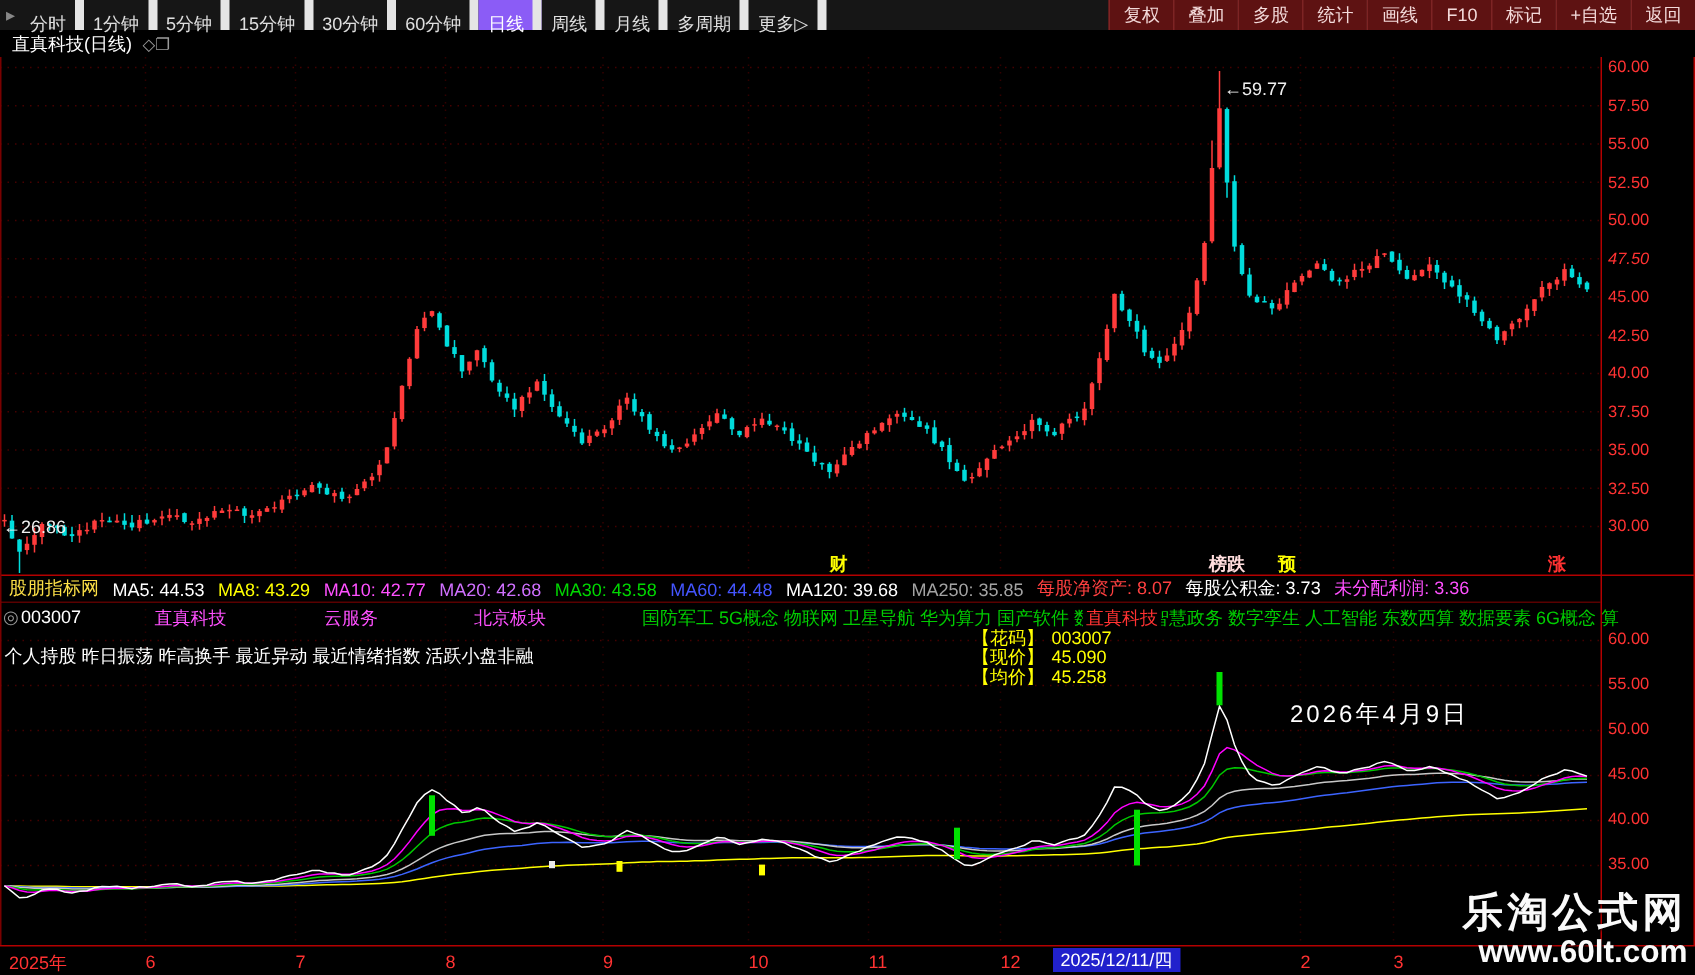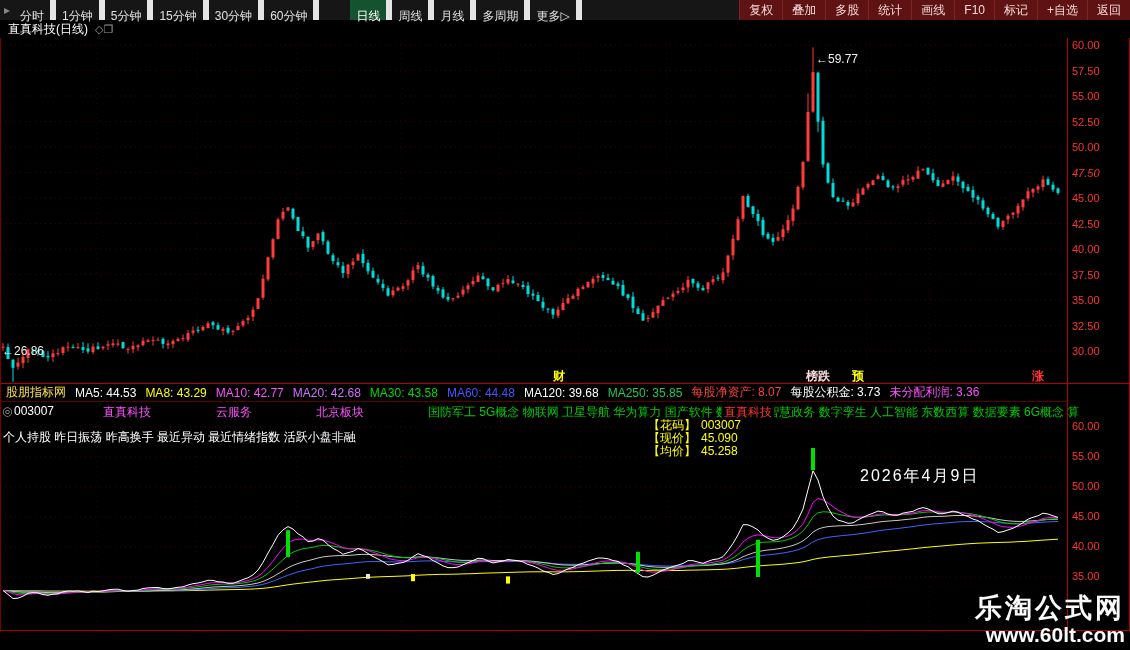--- a/index.html
+++ b/index.html
@@ -5,21 +5,21 @@
   html,body{margin:0;padding:0;background:#000;}
   #app{position:relative;width:1130px;height:650px;background:#000;overflow:hidden;
        font-family:"Liberation Sans","DejaVu Sans",sans-serif;-webkit-font-smoothing:antialiased;}
 
   
   #toolbar{position:absolute;left:0;top:0;width:1130px;height:20px;background:#161616;
            display:flex;align-items:stretch;font-size:12px;color:#e0e0e0;}
   #tb-caret{line-height:20px;padding:0 4px;color:#888;}
   #toolbar-left{display:flex;}
   .tab{padding:6px 6px;line-height:20px;border-right:6px solid #e5e5e5;white-space:nowrap;cursor:default;}
-  .tab.active{background:#14532d;color:#fff;margin-left:31px;}
+  .tab.active{background:#8b5cf6;color:#fff;}
   #toolbar-right{margin-left:auto;display:flex;}
   .rbtn{padding:0 9px;line-height:20px;background:#5e1212;color:#f3dada;border-left:1px solid #7d2424;white-space:nowrap;}
 
   
   #titlebar{position:absolute;left:0;top:20px;width:1130px;height:18px;display:flex;align-items:center;
             color:#fff;font-size:12px;padding-left:8px;gap:7px;}
   .title-icon{color:#9a9a9a;font-size:11px;}
 
   
   #main-region{position:absolute;left:0;top:38px;width:1130px;height:345px;}
@@ -589,21 +589,21 @@
 
   <div id="infobar">
     <span id="src">股朋指标网</span>
   <span class="ib-item" style="color: rgb(255, 255, 255);">MA5: 44.53</span>
       <span class="ib-item" style="color: rgb(255, 255, 0);">MA8: 43.29</span>
       <span class="ib-item" style="color: rgb(255, 80, 255);">MA10: 42.77</span>
       <span class="ib-item" style="color: rgb(208, 112, 255);">MA20: 42.68</span>
       <span class="ib-item" style="color: rgb(0, 216, 0);">MA30: 43.58</span>
       <span class="ib-item" style="color: rgb(68, 85, 255);">MA60: 44.48</span>
       <span class="ib-item" style="color: rgb(255, 255, 255);">MA120: 39.68</span>
-      <span class="ib-item" style="color: #22c55e; text-align: center;">MA250: 35.85</span>
+      <span class="ib-item" style="color: #a3a3a3; text-align: center;">MA250: 35.85</span>
       <span class="ib-item" style="color: rgb(255, 64, 64);">每股净资产: 8.07</span>
       <span class="ib-item" style="color: rgb(255, 255, 255);">每股公积金: 3.73</span>
       <span class="ib-item" style="color: rgb(255, 80, 255);">未分配利润: 3.36</span>
     </div>
 
   <div id="lower-region">
     <svg id="lower-svg" width="1066" height="229">
         <line x1="0" x2="1066" y1="26" y2="26" stroke="#460000" stroke-width="1" stroke-dasharray="1,4"></line>
         <line x1="0" x2="1066" y1="56" y2="56" stroke="#460000" stroke-width="1" stroke-dasharray="1,4"></line>
         <line x1="0" x2="1066" y1="86" y2="86" stroke="#460000" stroke-width="1" stroke-dasharray="1,4"></line>
@@ -650,20 +650,35 @@
     <span id="ov-name">直真科技</span>
     <div id="ov-rows">
         <div class="ov-row" style="top: 16px;"><span>【花码】</span><span class="ov-val">003007</span></div>
         <div class="ov-row" style="top: 29px;"><span>【现价】</span><span class="ov-val">45.090</span></div>
         <div class="ov-row" style="top: 42px;"><span>【均价】</span><span class="ov-val">45.258</span></div>
       </div>
     <span class="si si-tags">个人持股 昨日振荡 昨高换手 最近异动 最近情绪指数 活跃小盘非融</span>
     <div id="date-ann">2026年4月9日</div>
   </div>
 
+  <div id="bottom-axis">
+    <div id="months">
+        <span class="month" style="left: 6px;">2025年</span>
+        <span class="month" style="left: 97px;">6</span>
+        <span class="month" style="left: 197px;">7</span>
+        <span class="month" style="left: 297px;">8</span>
+        <span class="month" style="left: 402px;">9</span>
+        <span class="month" style="left: 499px;">10</span>
+        <span class="month" style="left: 579px;">11</span>
+        <span class="month" style="left: 667px;">12</span>
+        <span class="month" style="left: 867px;">2</span>
+        <span class="month" style="left: 929px;">3</span>
+      </div>
+    <div id="sel-date" style="left: 702px; background: rgb(33, 33, 204); color: rgb(255, 255, 255);">2025/12/11/四</div>
+  </div>
 
   <div id="hline-mid" class="hline"></div>
   <div id="hline-sub" class="hline"></div>
   <div id="hline-bot" class="hline"></div>
   <div id="vline-left" class="vline"></div>
   <div id="vline-axis" class="vline"></div>
   <div id="vline-right" class="vline"></div>
 
   <div id="watermark">
     <div id="wm1">乐淘公式网</div>

